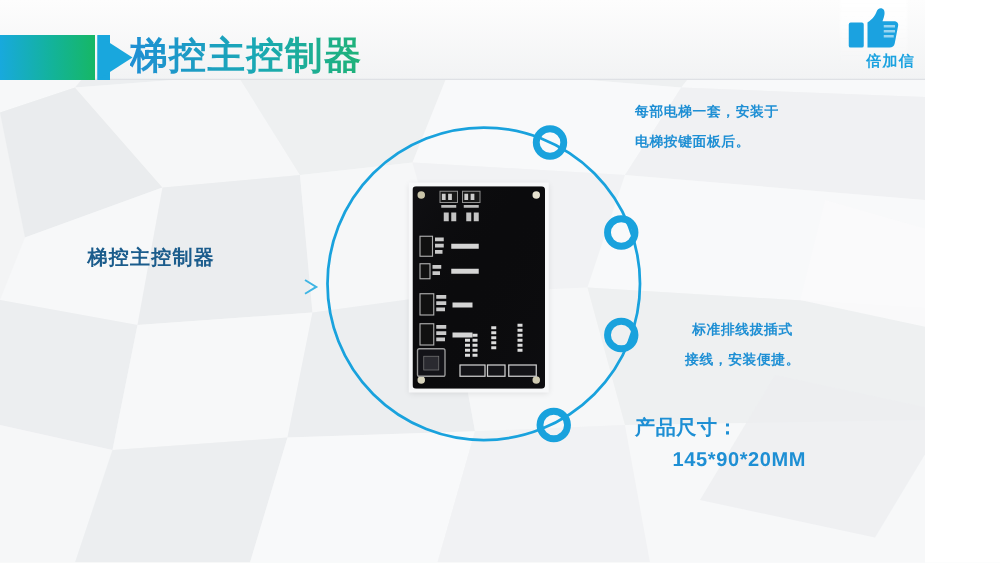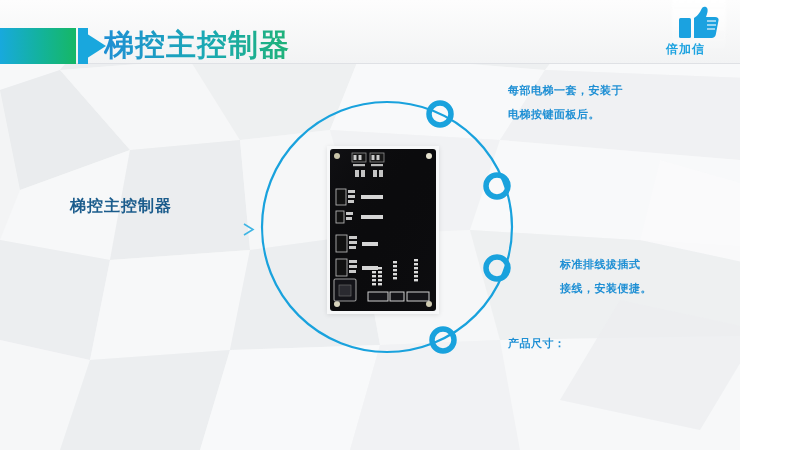--- a/index.html
+++ b/index.html
@@ -78,21 +78,21 @@
     color: transparent;
     -webkit-text-fill-color: transparent;
     white-space: nowrap;
   }
 
   
   .logo {
     position: absolute;
     right: 8px; top: 2px;
     width: 66px; height: 56px;
-    text-align: left;
+    text-align: right;
   }
   .logo-glow {
     position: absolute;
     left: 50%; top: -8px;
     width: 54px; height: 60px;
     margin-left: -27px;
     background: linear-gradient(180deg, rgba(255,255,255,0.95) 0%, rgba(255,255,255,0) 100%);
     filter: blur(1px);
   }
   .logo-icon { position: absolute; left: 12px; top: 4px; }
@@ -146,26 +146,26 @@
     position: absolute;
     color: #1e8fd4;
     font-size: 11px;
     font-weight: bold;
     line-height: 24px;
     letter-spacing: 0.5px;
     white-space: pre-line;
   }
   .bullet-1 { left: 508px; top: 78px; }
   .bullet-2 { left: 560px; top: 168px; }
-  .bullet-3 { left: 560px; top: 252px; }
+  .bullet-3 { left: 548px; top: 252px; text-align: center; }
   .dim-label {
     position: absolute;
     left: 508px; top: 330px;
     color: #1e8fd4;
-    font-size: 11px;
+    font-size: 16px;
     font-weight: bold;
     line-height: 26px;
     letter-spacing: 0.5px;
   }
   .dim-value {
     display: block;
     padding-left: 30px;
   }
 </style>
 </head>
@@ -338,15 +338,16 @@
     </svg>
   </div>
 
   <div class="bullet bullet-1">每部电梯一套，安装于
 电梯按键面板后。</div>
   <div class="bullet bullet-3">标准排线拔插式
 接线，安装便捷。</div>
 
   <div class="dim-label">
     <span>产品尺寸：</span>
+    <span class="dim-value">145*90*20MM</span>
   </div>
 
 </div>
 
 </body></html>

